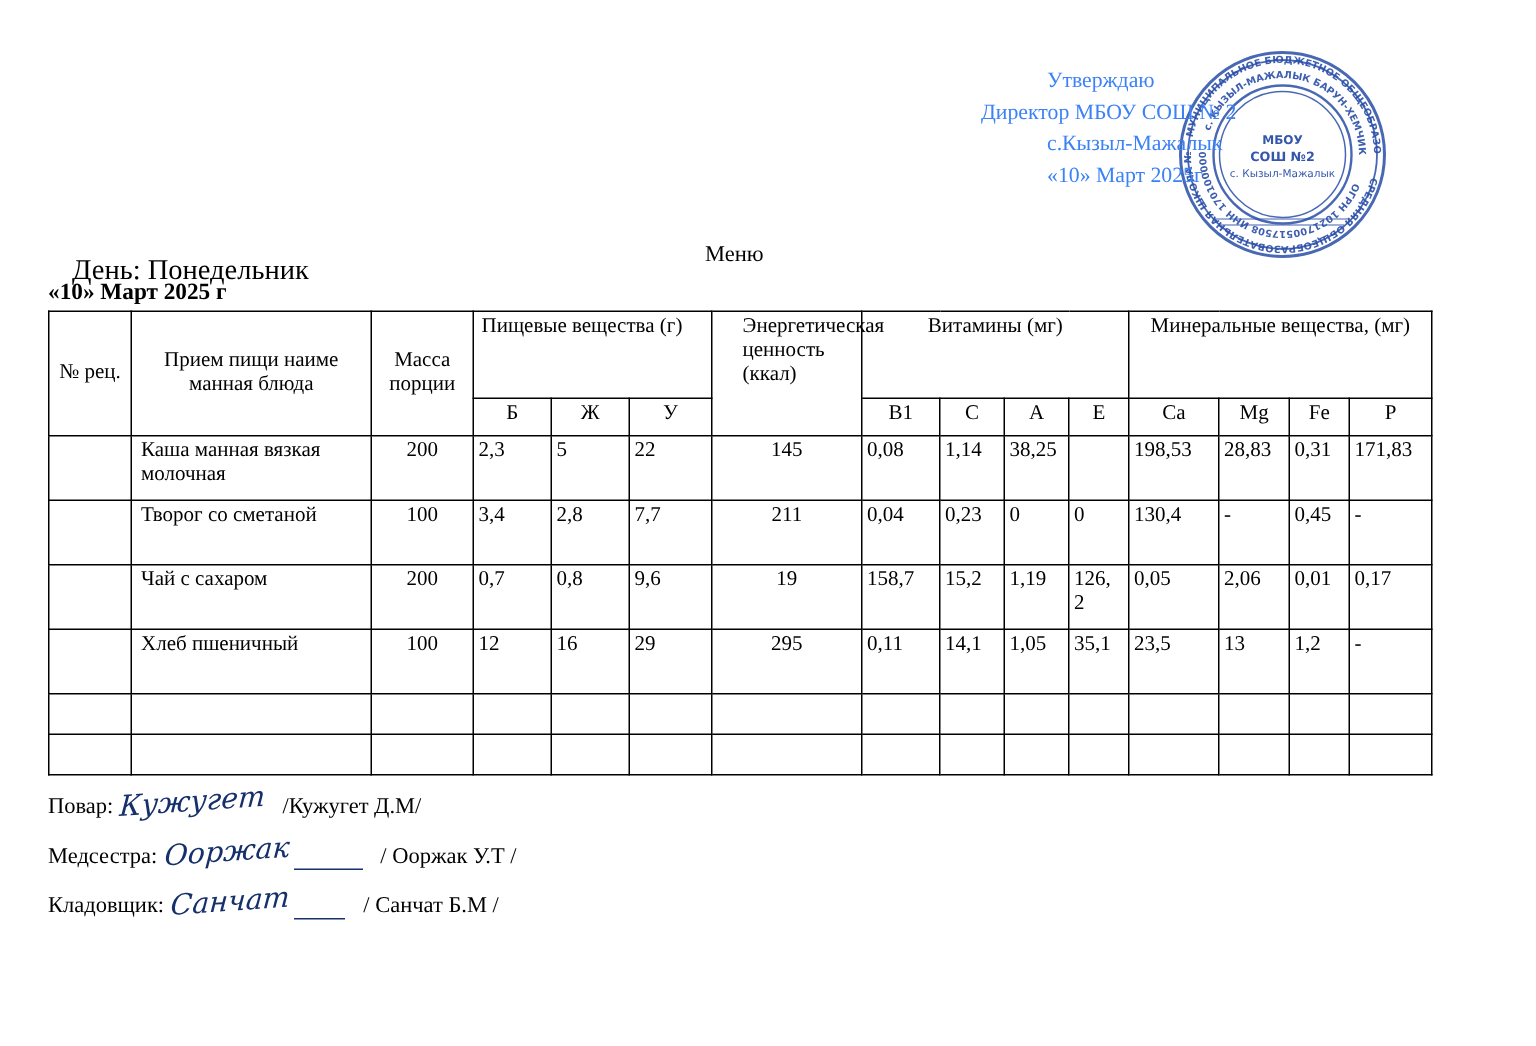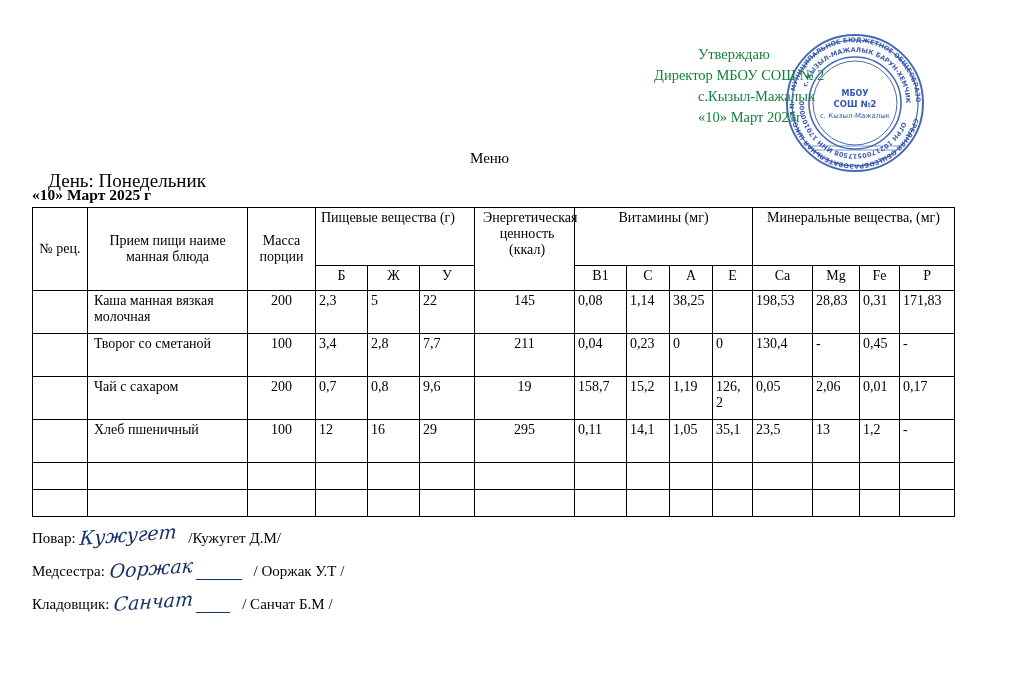--- a/index.html
+++ b/index.html
@@ -25,41 +25,41 @@
 
   
   .approval {
     position: absolute;
     right: 40px;
     top: 44px;
     width: 330px;
     text-align: left;
     font-size: 14.5px;
     line-height: 1.45;
-    color: #15803d;
+    color: #3b82f6;
   }
   .approval div { white-space: nowrap; }
   .approval .line-indent2 { padding-left: 44px; }
 
   
   .stamp {
     position: absolute;
     left: 780px;
     top: 28px;
     width: 150px;
     height: 150px;
     pointer-events: none;
   }
   .stamp svg { display: block; }
 
   
   .menu-title {
     position: absolute;
     left: 470px;
-    top: 150px;
+    top: 162px;
     font-size: 15px;
   }
 
   
   .day-line {
     position: absolute;
     left: 48px;
     top: 170px;
     font-size: 19px;
   }
@@ -198,21 +198,21 @@
         <col style="width:47px">
         <col style="width:40px">
         <col style="width:55px">
       </colgroup>
       <thead>
         <tr class="hdr-tall">
           <th rowspan="2">№ рец.</th>
           <th rowspan="2">Прием пищи  наиме манная блюда</th>
           <th rowspan="2">Масса порции</th>
           <th colspan="3" style="vertical-align:top;text-align:left;padding-left:5px">Пищевые вещества (г)</th>
-          <th rowspan="2" style="vertical-align:top;text-align:center;padding-left:8px">Энергетическая ценность  (ккал)</th>
+          <th rowspan="2" style="vertical-align:top;text-align:left;padding-left:20px">Энергетическая ценность  (ккал)</th>
           <th colspan="4" style="vertical-align:top">Витамины (мг)</th>
           <th colspan="4" style="vertical-align:top">Минеральные вещества, (мг)</th>
         </tr>
         <tr class="sub-row">
           <td>Б</td>
           <td>Ж</td>
           <td>У</td>
           <td>В1</td>
           <td>С</td>
           <td>А</td>

